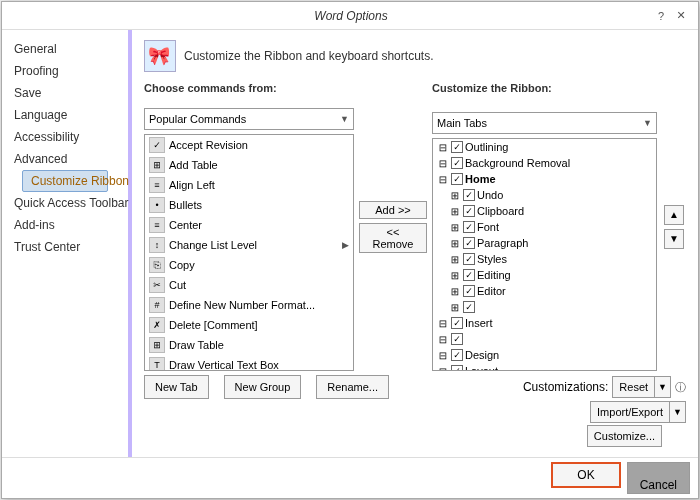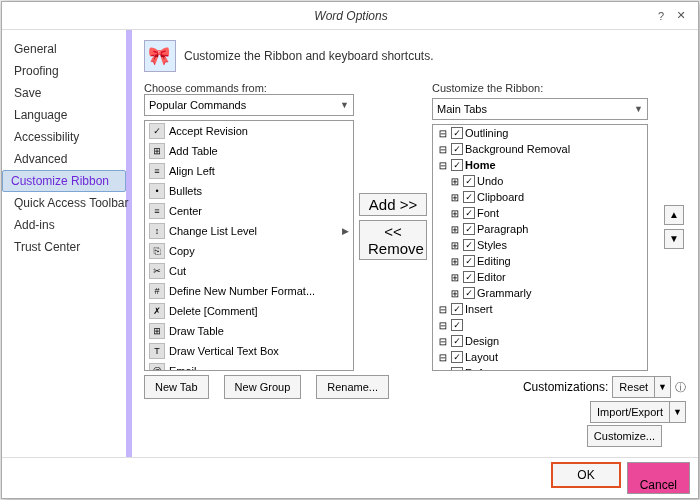--- a/index.html
+++ b/index.html
@@ -58,38 +58,38 @@
 
     .dialog-body {
       display: flex;
       flex: 1;
       overflow: hidden;
     }
 
     
     .sidebar {
       width: 130px;
-      border-right: 6px solid #c4b5fd;
+      border-right: 4px solid #c4b5fd;
       padding: 8px 0;
       flex-shrink: 0;
     }
     .sidebar-item {
       padding: 4px 12px;
       cursor: pointer;
       font-size: 12px;
       color: #333;
       white-space: nowrap;
     }
     .sidebar-item.active {
       background: #d0e0f0;
       border: 1px solid #7ea6d4;
-      color: #6d28d9;
+      color: #a16207;
       font-weight: normal;
       border-radius: 2px;
-      margin: 0 0;
+      margin: 0 20px;
       padding: 3px 8px;
     }
 
     
     .main-content {
       flex: 1;
       padding: 10px 12px;
       display: flex;
       flex-direction: column;
       overflow: hidden;
@@ -124,21 +124,22 @@
     
     .left-column {
       display: flex;
       flex-direction: column;
       width: 210px;
       flex-shrink: 0;
     }
     .column-label {
       font-size: 11px;
       color: #333;
-      margin-bottom: 0;
+      margin-bottom: 14px;
+      font-weight: bold;
     }
     .dropdown {
       border: 1px solid #999;
       background: #fff;
       padding: 2px 4px;
       font-size: 11px;
       display: flex;
       align-items: center;
       justify-content: space-between;
       cursor: pointer;
@@ -191,21 +192,21 @@
       align-items: center;
       gap: 4px;
       width: 70px;
       flex-shrink: 0;
       padding: 0 4px;
     }
     .mid-btn {
       border: 1px solid #999;
       background: #f5f5f5;
       padding: 2px 8px;
-      font-size: 15px;
+      font-size: 11px;
       cursor: pointer;
       width: 68px;
       text-align: center;
     }
 
     
     .right-column {
       display: flex;
       flex-direction: column;
       flex: 1;
@@ -339,21 +340,21 @@
     .ok-btn {
       border: 2px solid #e05020;
       background: #f5f5f5;
       padding: 3px 24px;
       font-size: 12px;
       cursor: pointer;
       height: 26px;
     }
     .cancel-btn {
       border: 1px solid #999;
-      background: #ec4899;
+      background: #a3a3a3;
       padding: 15px 12px;
       font-size: 12px;
       cursor: pointer;
       height: 18px;
     }
 
     .customize-btn-small {
       border: 1px solid #999;
       background: #f5f5f5;
       font-size: 11px;
@@ -462,21 +463,21 @@
             </div>
 
           </div>
         </div>
 
         <div class="middle-buttons">
           <button class="mid-btn">Add &gt;&gt;</button>
           <button class="mid-btn">&lt;&lt; Remove</button>
         </div>
 
-        <div style="display:flex;flex:1;gap:14px;min-width:0;">
+        <div style="display:flex;flex:1;gap:5px;min-width:0;">
           <div class="right-column">
             <div class="right-column-header">
               <span class="column-label">Customize the Ribbon:</span>
             </div>
             <div class="dropdown">
               <span>Main Tabs</span>
               <span class="dropdown-arrow">▼</span>
             </div>
             <div class="ribbon-list">
 
@@ -528,21 +529,20 @@
                 <span class="rb-label">Editing</span>
               </div>
               <div class="rb-item rb-indent1">
                 <span class="rb-expand">⊞</span>
                 <span class="rb-checkbox">✓</span>
                 <span class="rb-label">Editor</span>
               </div>
               <div class="rb-item rb-indent1">
                 <span class="rb-expand">⊞</span>
                 <span class="rb-checkbox">✓</span>
-                <span class="rb-label">Grammarly</span>
               </div>
 
               <div class="rb-item">
                 <span class="rb-expand">⊟</span>
                 <span class="rb-checkbox">✓</span>
                 <span class="rb-label">Insert</span>
               </div>
               <div class="rb-item">
                 <span class="rb-expand">⊟</span>
                 <span class="rb-checkbox">✓</span>

